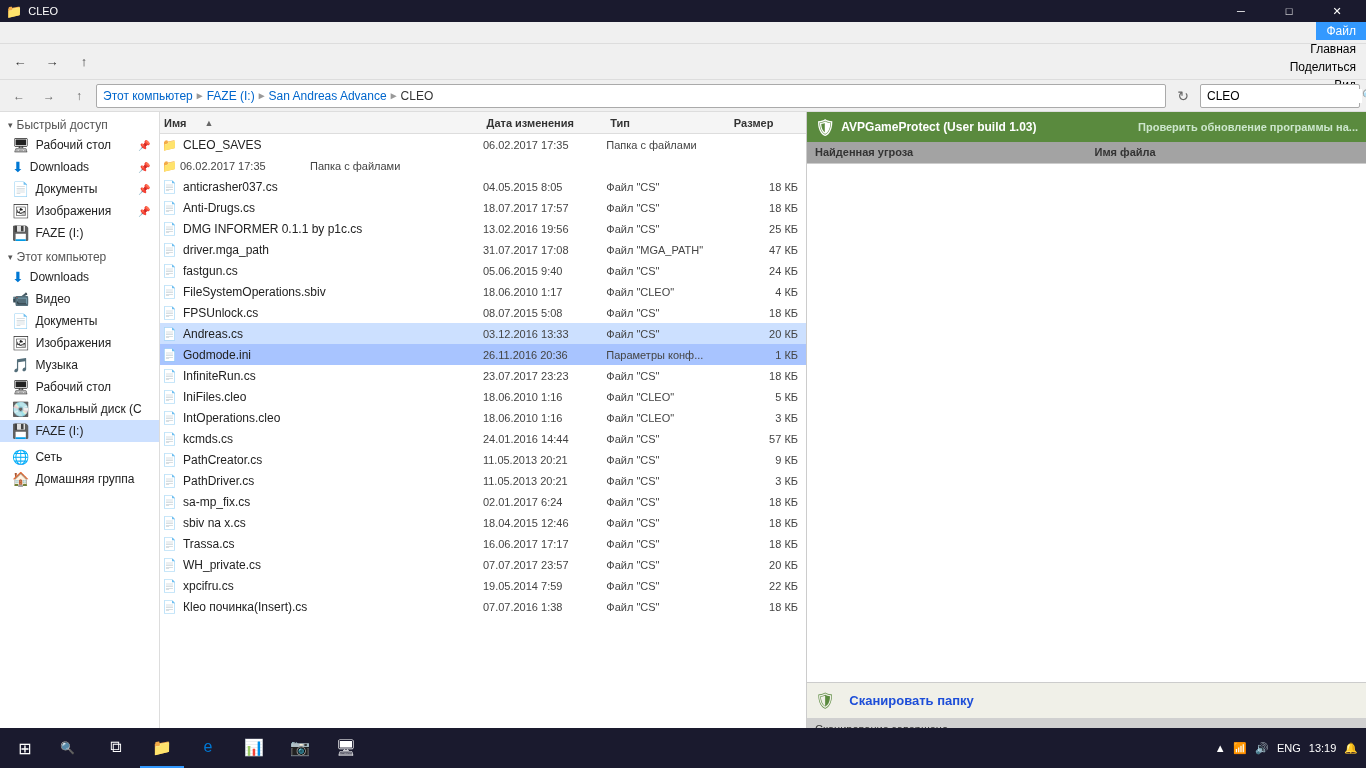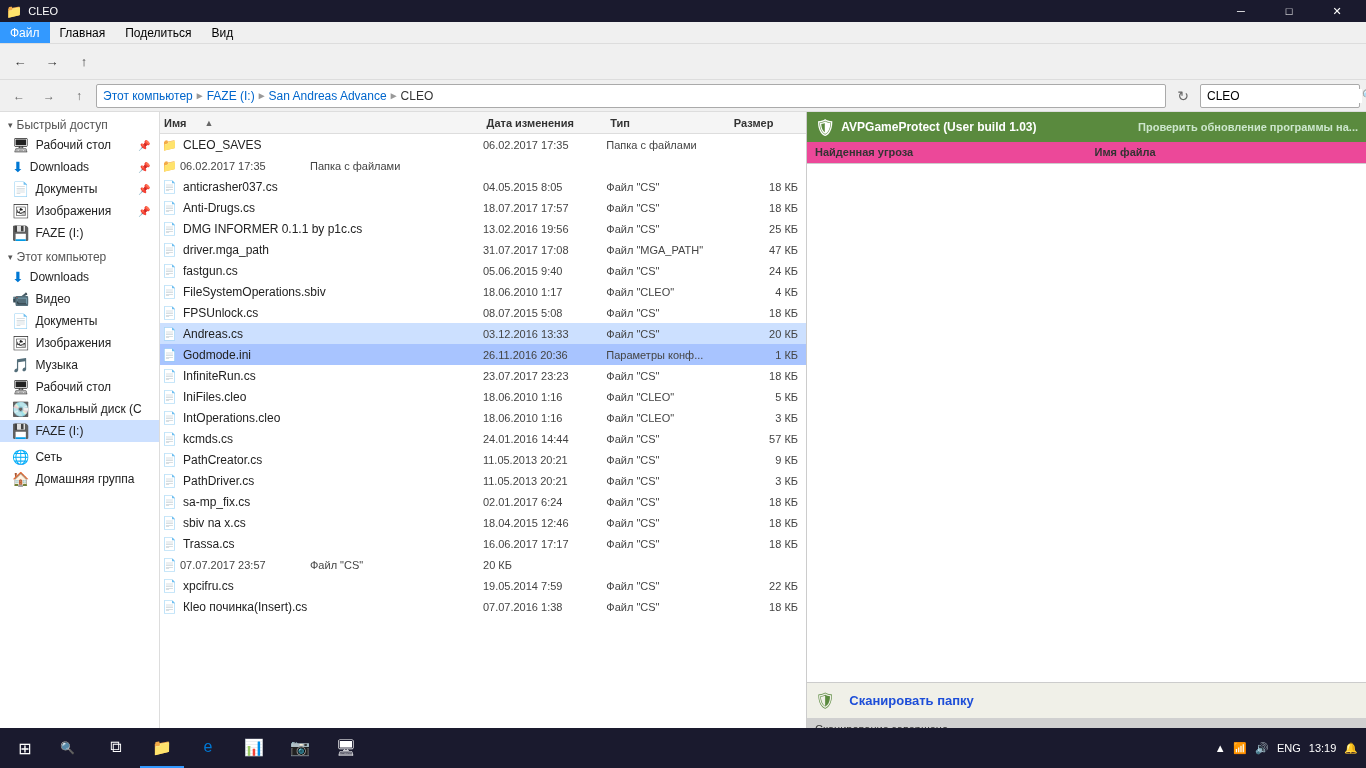--- a/index.html
+++ b/index.html
@@ -26,20 +26,21 @@
       background: transparent;
     }
 
     
     .menu-bar {
       background: #f0f0f0;
       height: 22px;
       display: flex;
       align-items: flex-end;
       border-bottom: 1px solid #ddd;
+      flex-direction: column;
     }
     .menu-item {
       padding: 2px 10px;
       cursor: pointer;
       height: 100%;
       display: flex; align-items: center;
       font-size: 12px;
     }
     .menu-item.active { background: #3399ff; color: white; }
 
@@ -184,21 +185,21 @@
       background: #5a8a3e;
       height: 30px;
       display: flex; align-items: center;
       padding: 0 8px; gap: 6px;
       color: white; font-size: 12px; font-weight: bold;
     }
     .avp-shield { font-size: 16px; }
     .avp-title { flex: 1; font-size: 12px; }
     .avp-update-link { font-size: 11px; color: #cce6cc; cursor: pointer; }
     .avp-table-header {
-      display: flex; background: #ec4899;
+      display: flex; background: #a3a3a3;
       border-bottom: 1px solid #ccc;
       height: 22px; font-size: 11px; font-weight: bold; color: #333;
     }
     .avp-col-threat { flex: 1; padding: 4px 8px; }
     .avp-col-file { flex: 1; padding: 4px 8px; }
     .avp-table-body { flex: 1; background: white; }
     .avp-footer {
       padding: 6px 8px;
       background: #f0f0e8;
       border-top: 1px solid #ccc;
@@ -545,20 +546,21 @@
   </div>
         <div class="file-row">
     <div class="file-icon" style="color:#888">📄</div>
     <div class="file-name">Trassa.cs</div>
     <div class="file-date">16.06.2017 17:17</div>
     <div class="file-type">Файл "CS"</div>
     <div class="file-size">18 КБ</div>
   </div>
         <div class="file-row">
     <div class="file-icon" style="color:#888">📄</div>
+    <div class="file-name">WH_private.cs</div>
     <div class="file-date">07.07.2017 23:57</div>
     <div class="file-type">Файл "CS"</div>
     <div class="file-size">20 КБ</div>
   </div>
         <div class="file-row">
     <div class="file-icon" style="color:#888">📄</div>
     <div class="file-name">xpcifru.cs</div>
     <div class="file-date">19.05.2014 7:59</div>
     <div class="file-type">Файл "CS"</div>
     <div class="file-size">22 КБ</div>

